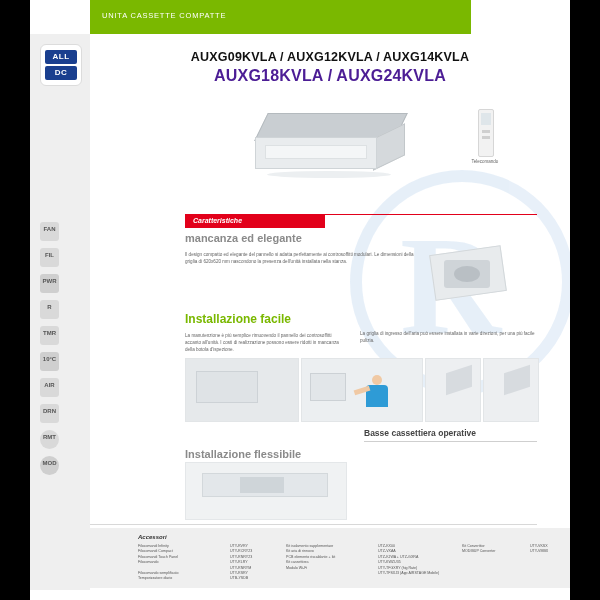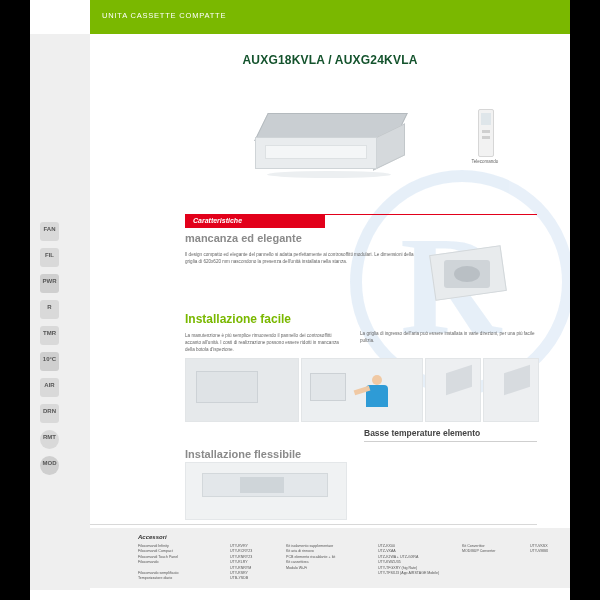--- a/index.html
+++ b/index.html
@@ -1,39 +1,39 @@
 <!DOCTYPE html>
 <html><head>
 <meta charset="utf-8">
 <style>
   html,body{margin:0;padding:0;background:#000;}
   body{width:600px;height:600px;font-family:"Liberation Sans",sans-serif;overflow:hidden;}
   .page{position:absolute;left:30px;top:0;width:540px;height:600px;background:#ffffff;overflow:hidden;}
 
   
-  .hdr{position:absolute;left:0;top:0;width:540px;height:34px;background:#7ab800;}
+  .hdr{position:absolute;left:0;top:0;width:441px;height:34px;background:#7ab800;}
   .hdr-left{position:absolute;left:0;top:0;width:60px;height:34px;background:#ffffff;}
   .hdr-title{position:absolute;left:72px;top:11px;font-size:7.5px;letter-spacing:.8px;color:#ffffff;}
 
   
   .rail{position:absolute;left:0;top:34px;width:60px;height:566px;background:#efefef;}
   .alldc{position:absolute;left:10px;top:44px;width:40px;height:40px;border-radius:6px;background:#ffffff;border:1px solid #dcdcdc;}
   .alldc .b{position:absolute;left:4px;top:5px;width:32px;height:14px;background:#1a3f8f;border-radius:2px;color:#fff;font-size:8px;font-weight:bold;text-align:center;line-height:14px;letter-spacing:.5px;}
   .alldc .d{position:absolute;left:4px;top:21px;width:32px;height:14px;background:#1a3f8f;border-radius:2px;color:#fff;font-size:8px;font-weight:bold;text-align:center;line-height:14px;letter-spacing:.5px;}
 
   .icons{position:absolute;left:9px;top:222px;width:44px;}
   .ico{width:19px;height:19px;margin:0 1px 3px 1px;display:inline-block;background:#d9d9d9;border-radius:3px;position:relative;overflow:hidden;}
   .ico span{position:absolute;left:0;right:0;top:4px;text-align:center;font-size:6px;color:#555;font-weight:bold;}
   .ico.dark{background:#cfcfcf;}
   .ico.round{border-radius:50%;}
 
   
   .models{position:absolute;left:60px;top:50px;width:480px;text-align:center;}
   .models .l1{font-size:12.5px;font-weight:bold;color:#111;letter-spacing:.2px;}
-  .models .l2{font-size:12px;font-weight:bold;color:#14532d;letter-spacing:.2px;margin-top:3px;}
+  .models .l2{font-size:16px;font-weight:bold;color:#4c1d95;letter-spacing:.2px;margin-top:3px;}
 
   
   .hero{position:absolute;left:60px;top:95px;width:480px;height:120px;}
   .unit{position:absolute;left:165px;top:18px;width:150px;height:74px;}
   .unit .top{position:absolute;left:6px;top:0;width:138px;height:26px;background:#c9ced2;transform:skewX(-26deg);border:1px solid #b4babe;}
   .unit .front{position:absolute;left:0px;top:24px;width:120px;height:30px;background:#e9ecee;border:1px solid #cfd4d7;}
   .unit .side{position:absolute;left:118px;top:18px;width:30px;height:30px;background:#d5d9dc;transform:skewY(-26deg);border:1px solid #c2c7ca;}
   .unit .grill{position:absolute;left:10px;top:32px;width:100px;height:12px;background:#f4f6f7;border:1px solid #dde1e3;}
   .unit .shadow{position:absolute;left:12px;top:58px;width:124px;height:7px;background:#eceff1;border-radius:50%;}
   .remote{position:absolute;left:388px;top:14px;width:14px;height:46px;background:#f2f2f2;border:1px solid #d6d6d6;border-radius:2px;}
@@ -120,35 +120,40 @@
 
 <div class="page">
 
   <div class="hdr">
     <div class="hdr-left"></div>
     <div class="hdr-title">UNITA CASSETTE COMPATTE</div>
   </div>
 
   <div class="rail"></div>
 
+  <div class="alldc">
+    <div class="b">ALL</div>
+    <div class="d">DC</div>
+  </div>
 
   <div class="icons">
     <div class="ico"><span>FAN</span></div>
     <div class="ico"><span>FIL</span></div>
     <div class="ico dark"><span>PWR</span></div>
     <div class="ico"><span>R</span></div>
     <div class="ico"><span>TMR</span></div>
     <div class="ico dark"><span>10°C</span></div>
     <div class="ico"><span>AIR</span></div>
     <div class="ico"><span>DRN</span></div>
     <div class="ico round"><span>RMT</span></div>
     <div class="ico round dark"><span>MOD</span></div>
   </div>
 
   <div class="models">
+    <div class="l1">AUXG09KVLA / AUXG12KVLA / AUXG14KVLA</div>
     <div class="l2">AUXG18KVLA / AUXG24KVLA</div>
   </div>
 
   <div class="hero">
     <div class="unit">
       <div class="top"></div>
       <div class="side"></div>
       <div class="front"></div>
       <div class="grill"></div>
       <div class="shadow"></div>
@@ -209,21 +214,21 @@
 
   <div class="sec3">
     <div class="h-grey">Installazione flessibile</div>
     <div class="body-s">Adatta per controsoffitti modulari ha un alto grado di libertà di installazione, può essere installata accanto a corpi illuminanti o griglie per ventilazione.</div>
   </div>
   <div class="instimg">
     <div class="ceil"></div>
     <div class="unit2"></div>
   </div>
 
-  <div class="lowtemp-h">Basse temperature elemento</div>
+  <div class="lowtemp-h">Basse cassettiera operative</div>
   <div class="lowtemp-line"></div>
 
   <div class="acc-sep"></div>
   <div class="acc">
     <div class="acc-title">Accessori</div>
     <div class="acc-col c1" style="white-space:pre-line;">Filocomandi Infinity
 Filocomandi Compact
 Filocomandi Touch Panel
 Filocomando
 

